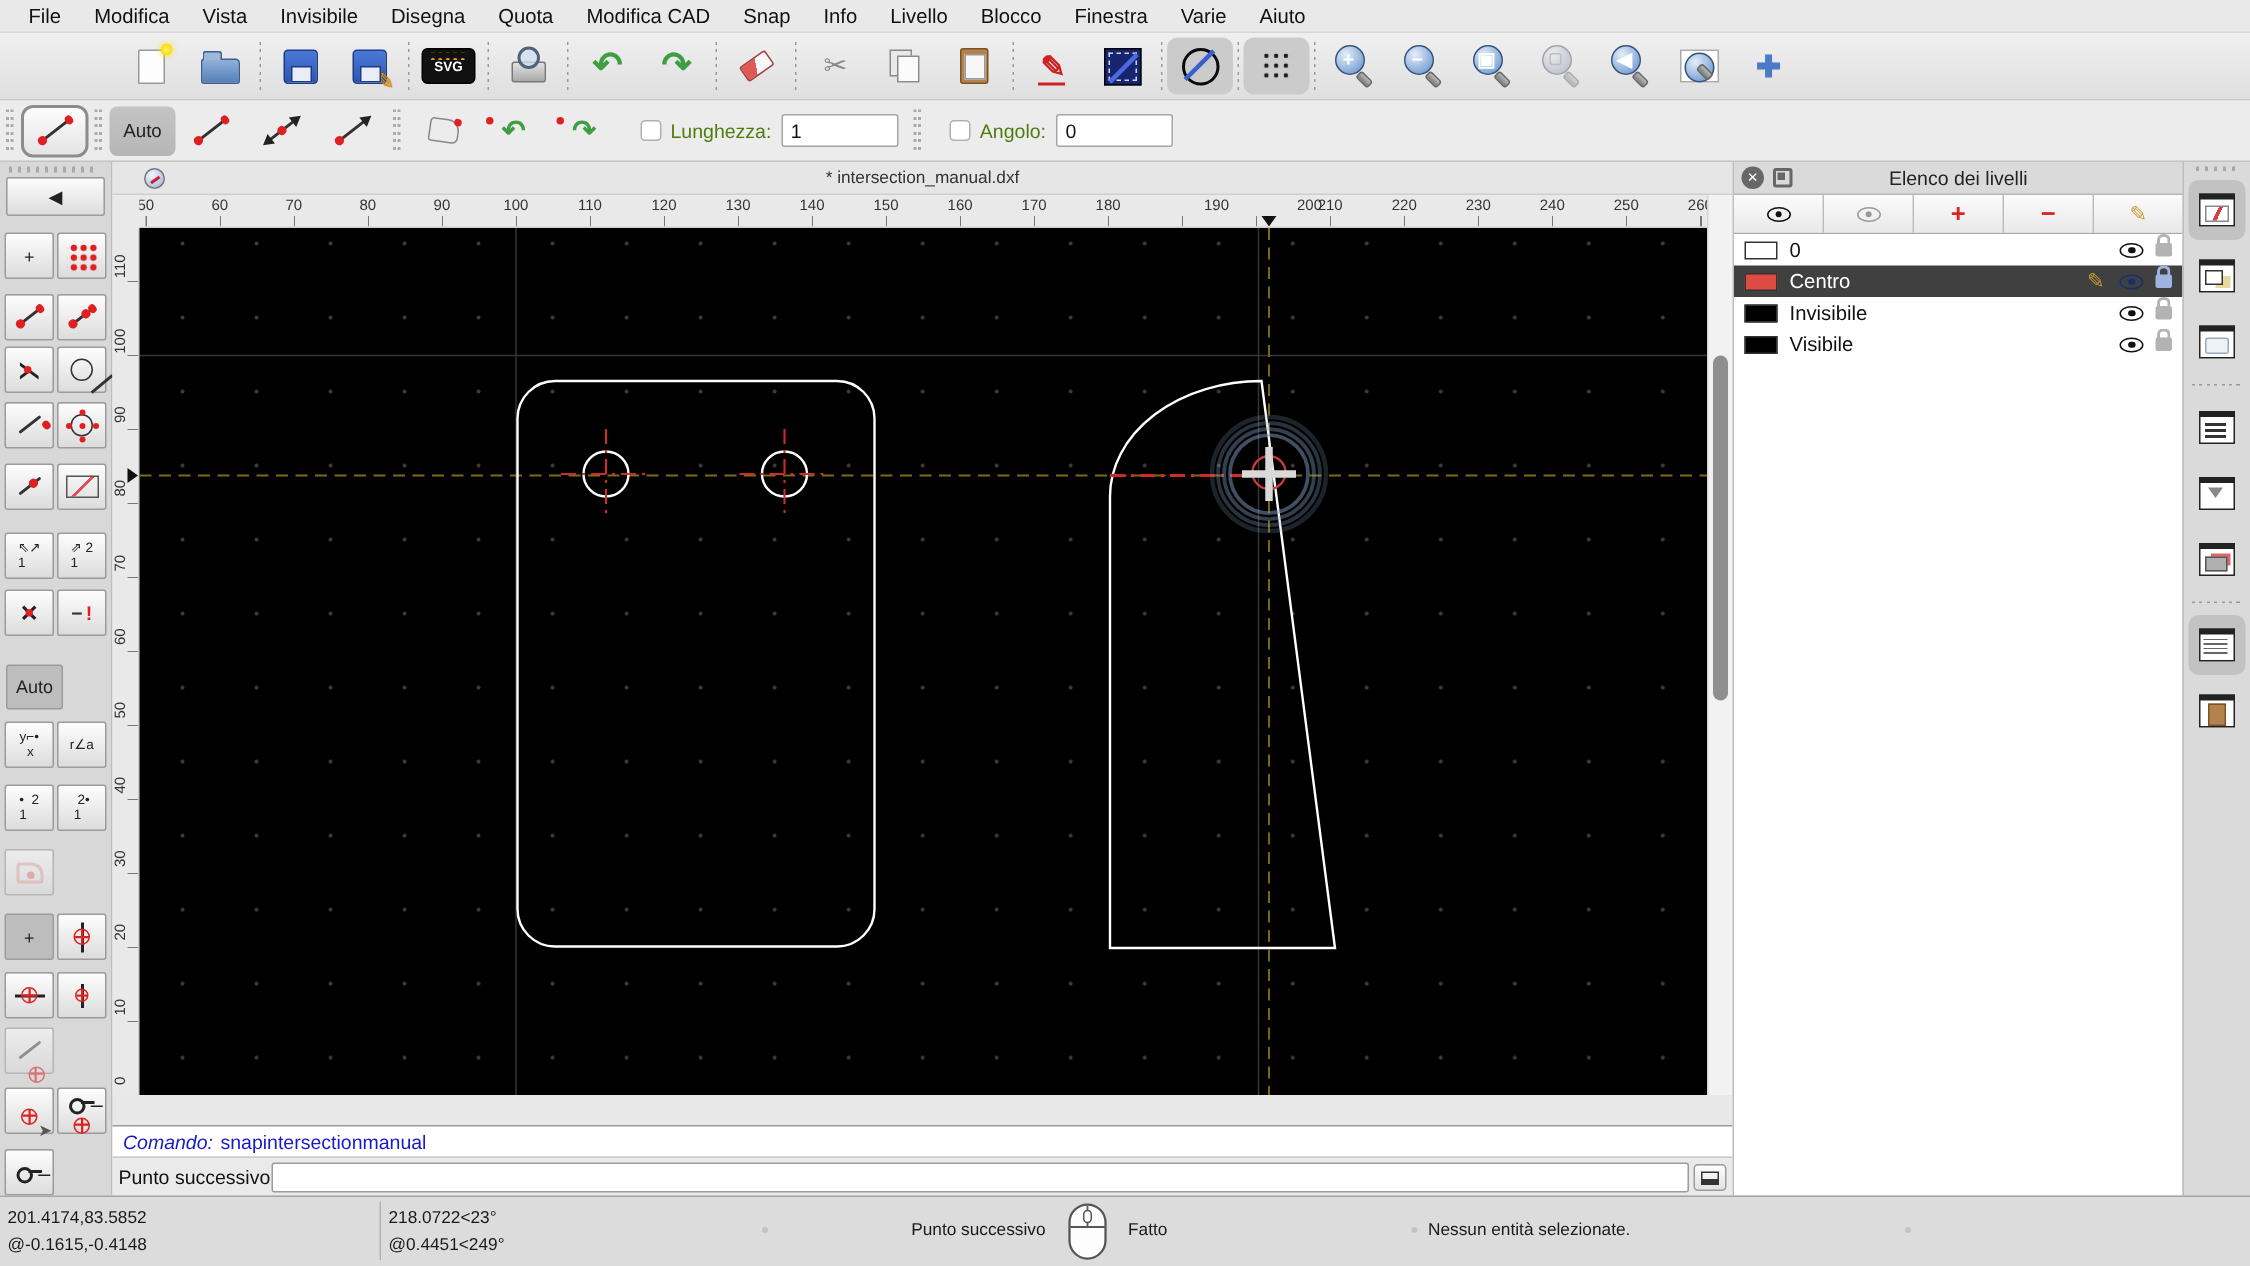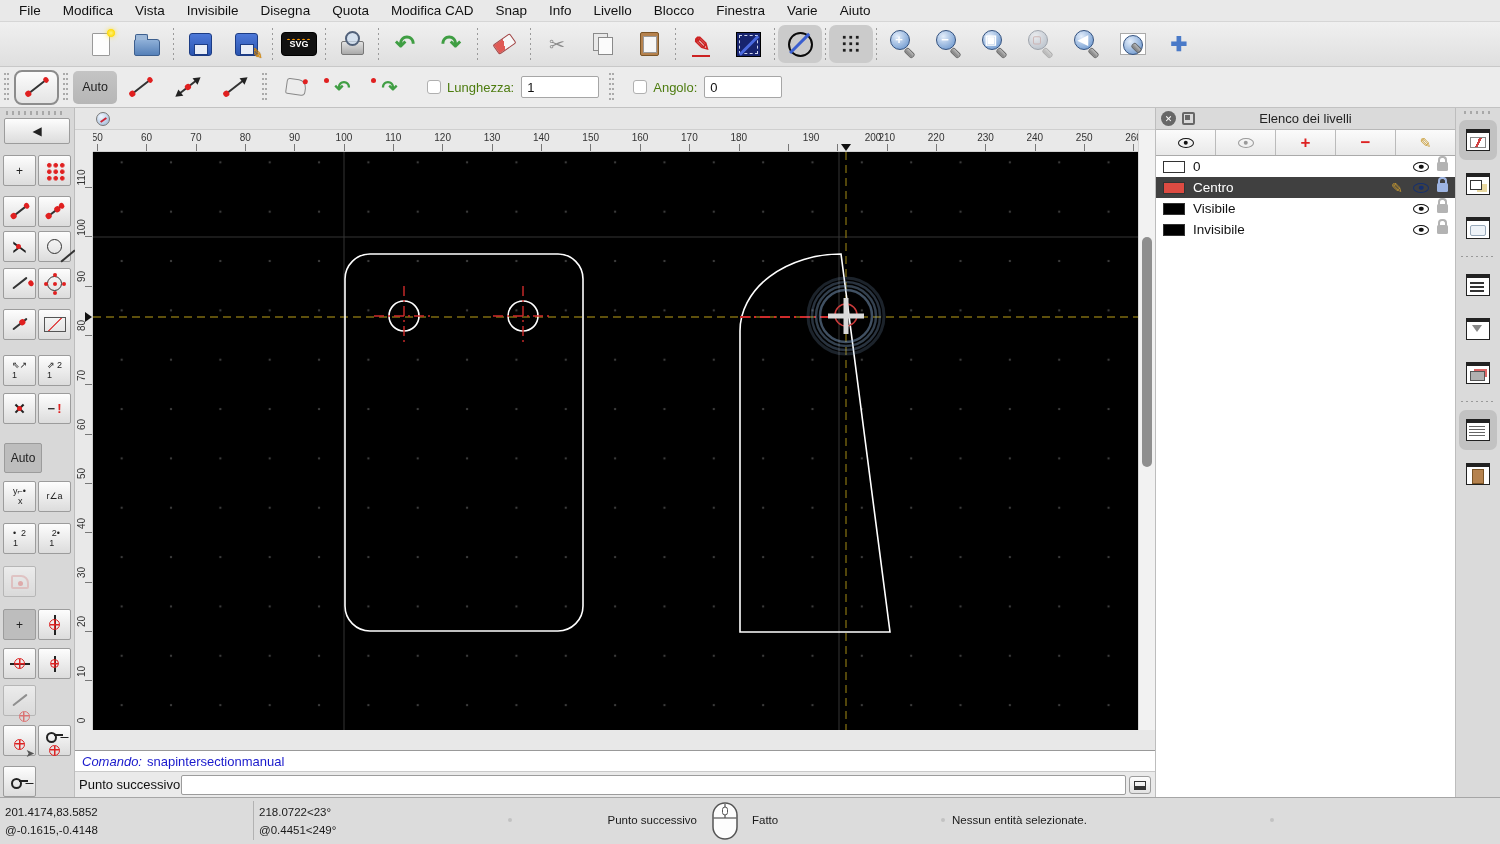--- a/index.html
+++ b/index.html
@@ -492,20 +492,21 @@
           </span>
         </button>
       <button class="sn c1" style="top:658px">
           <span class="keyic"></span>
         </button>
     </div>
 
     <div class="cwin">
       <div class="cw-title">
         <span class="cw-icon"></span>
+        <span class="cw-title-text">* intersection_manual.dxf</span>
       </div>
       <div class="corner"></div>
       <div class="ruler-h" id="rulerh">
         <span class="marker-down" style="left:748px"></span>
       <span class="rlh" style="left: 4.2px;">50</span>
           <span class="rlh" style="left: 53.55px;">60</span>
           <span class="rlh" style="left: 102.9px;">70</span>
           <span class="rlh" style="left: 152.25px;">80</span>
           <span class="rlh" style="left: 201.6px;">90</span>
           <span class="rlh" style="left: 250.95px;">100</span>
@@ -635,27 +636,27 @@
           </div>
           <div class="lrow sel">
             <span class="sw" style="background: rgb(221, 75, 66);"></span>
             <span class="lname">Centro</span>
             <span class="pencil">✎</span>
             <span class="eye sel"></span>
             <span class="lock sel"></span>
           </div>
           <div class="lrow">
             <span class="sw" style="background: rgb(0, 0, 0);"></span>
-            <span class="lname">Visibile</span>
+            <span class="lname">Invisibile</span>
             <span class="eye"></span>
             <span class="lock"></span>
           </div>
           <div class="lrow">
             <span class="sw" style="background: rgb(0, 0, 0);"></span>
-            <span class="lname">Invisibile</span>
+            <span class="lname">Visibile</span>
             <span class="eye"></span>
             <span class="lock"></span>
           </div>
         </div>
     </div>
 
     <div class="rstrip" id="rstrip">
       <div class="rs-handle"></div>
     <button class="rsb pressed">
           <div class="win w-pen"></div>

